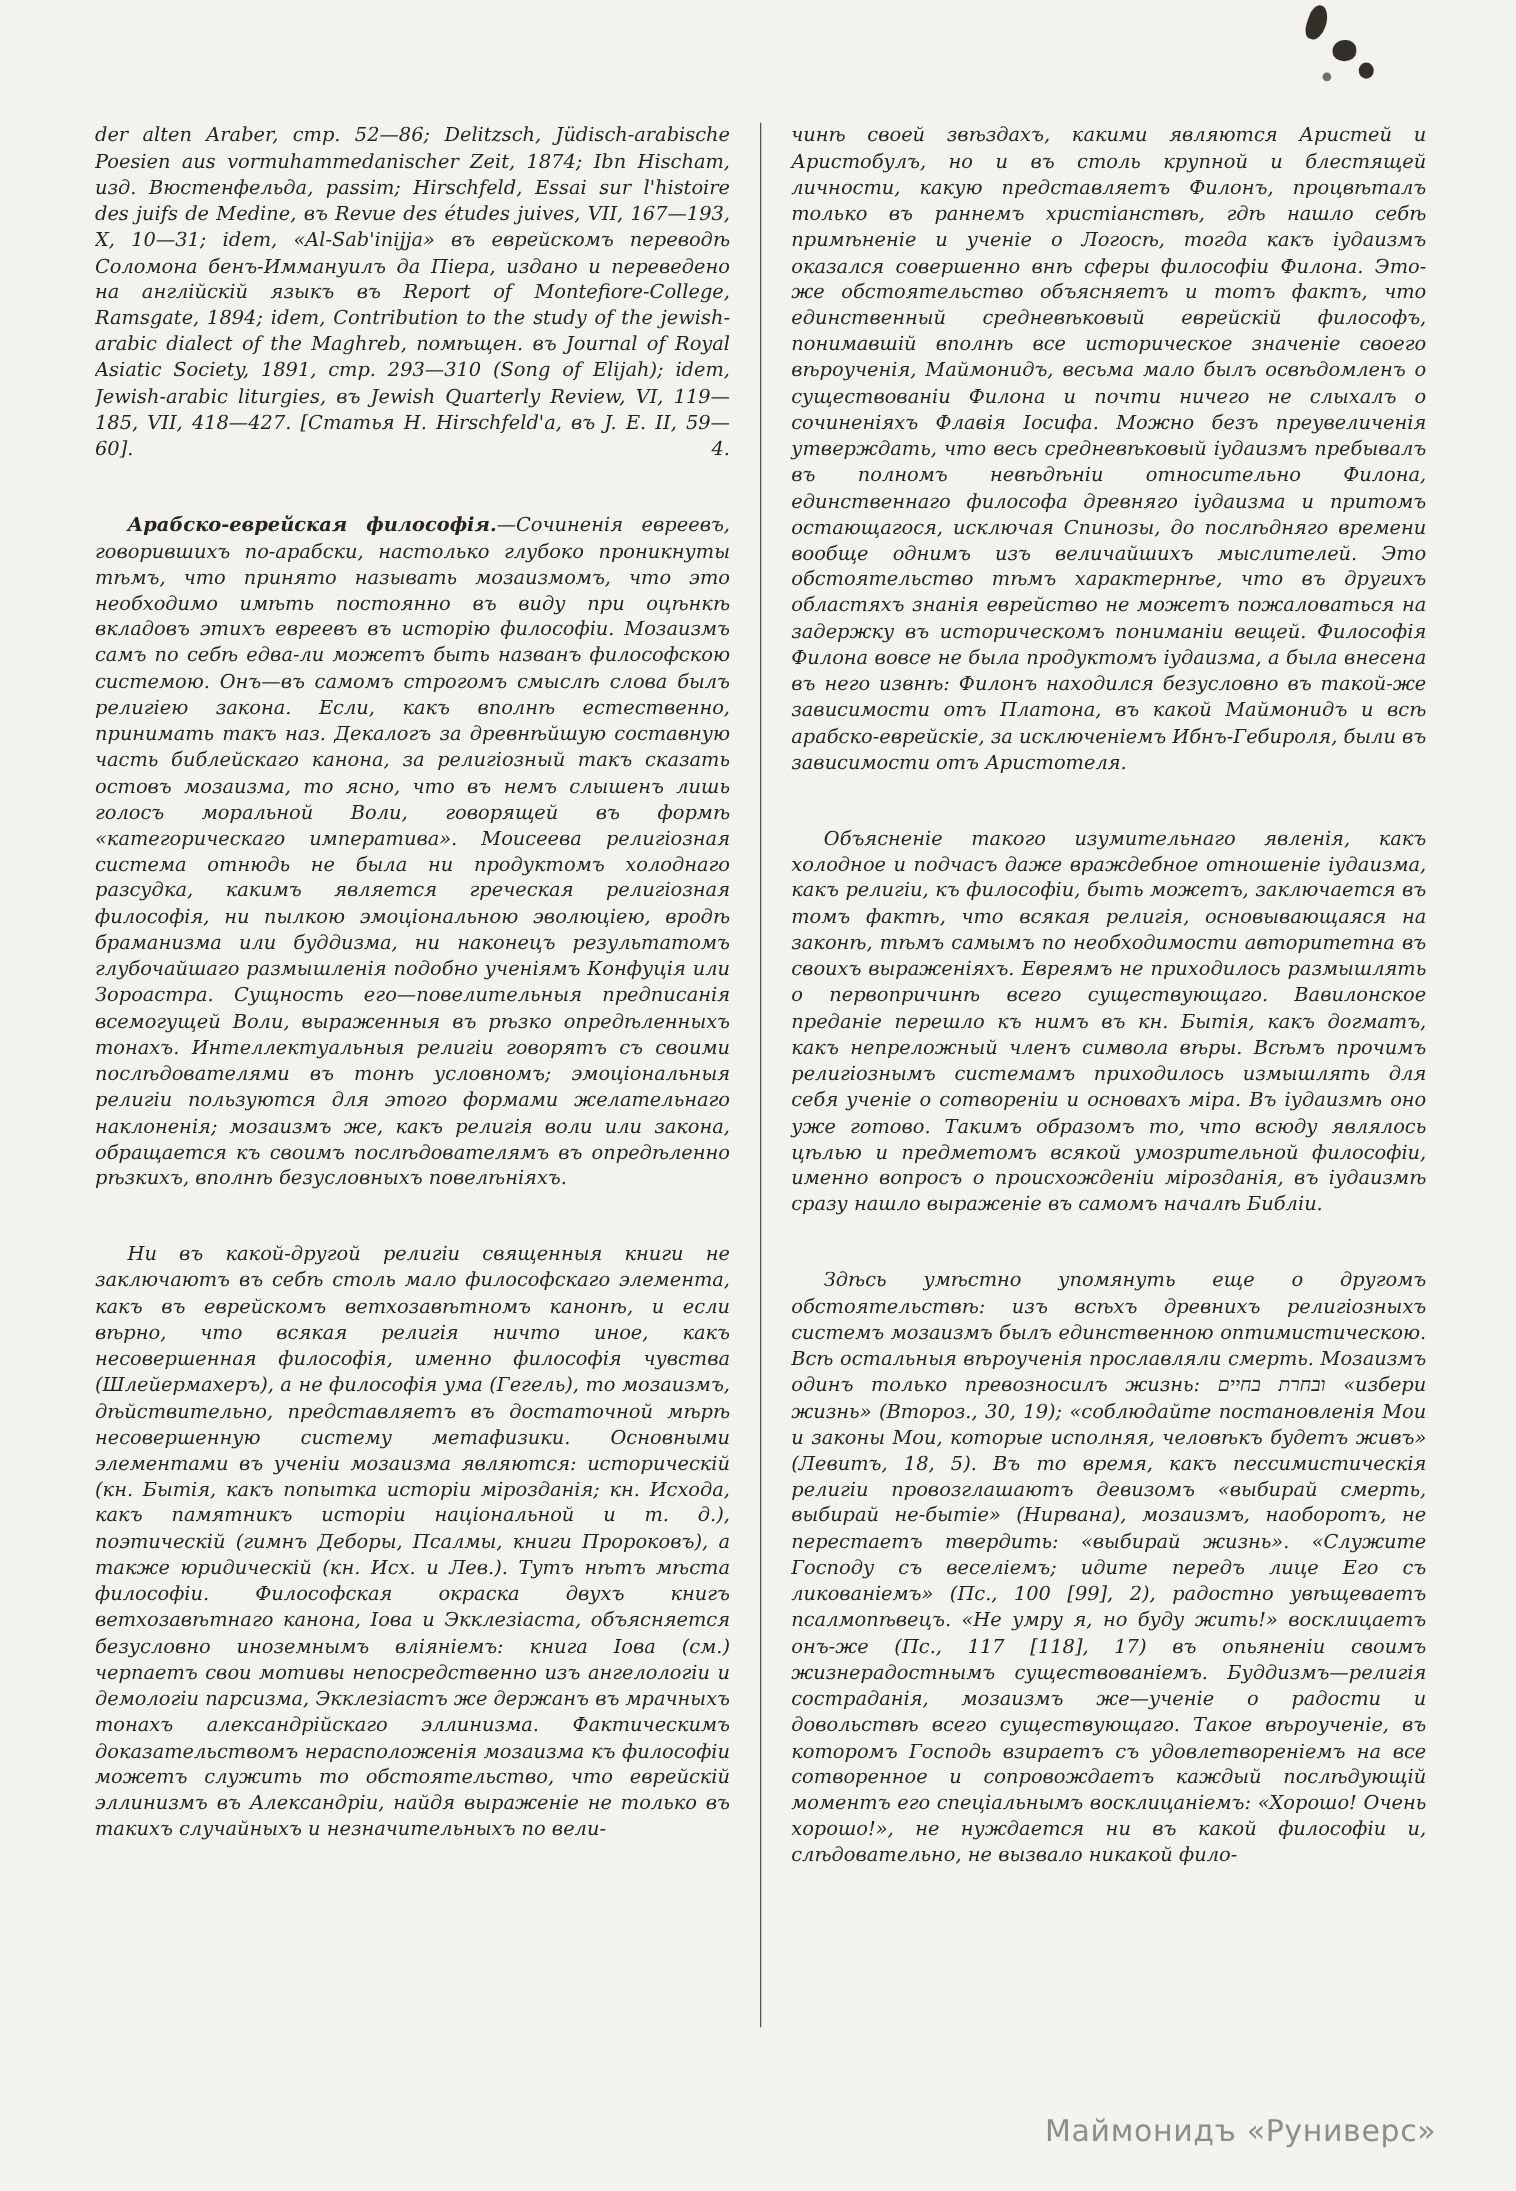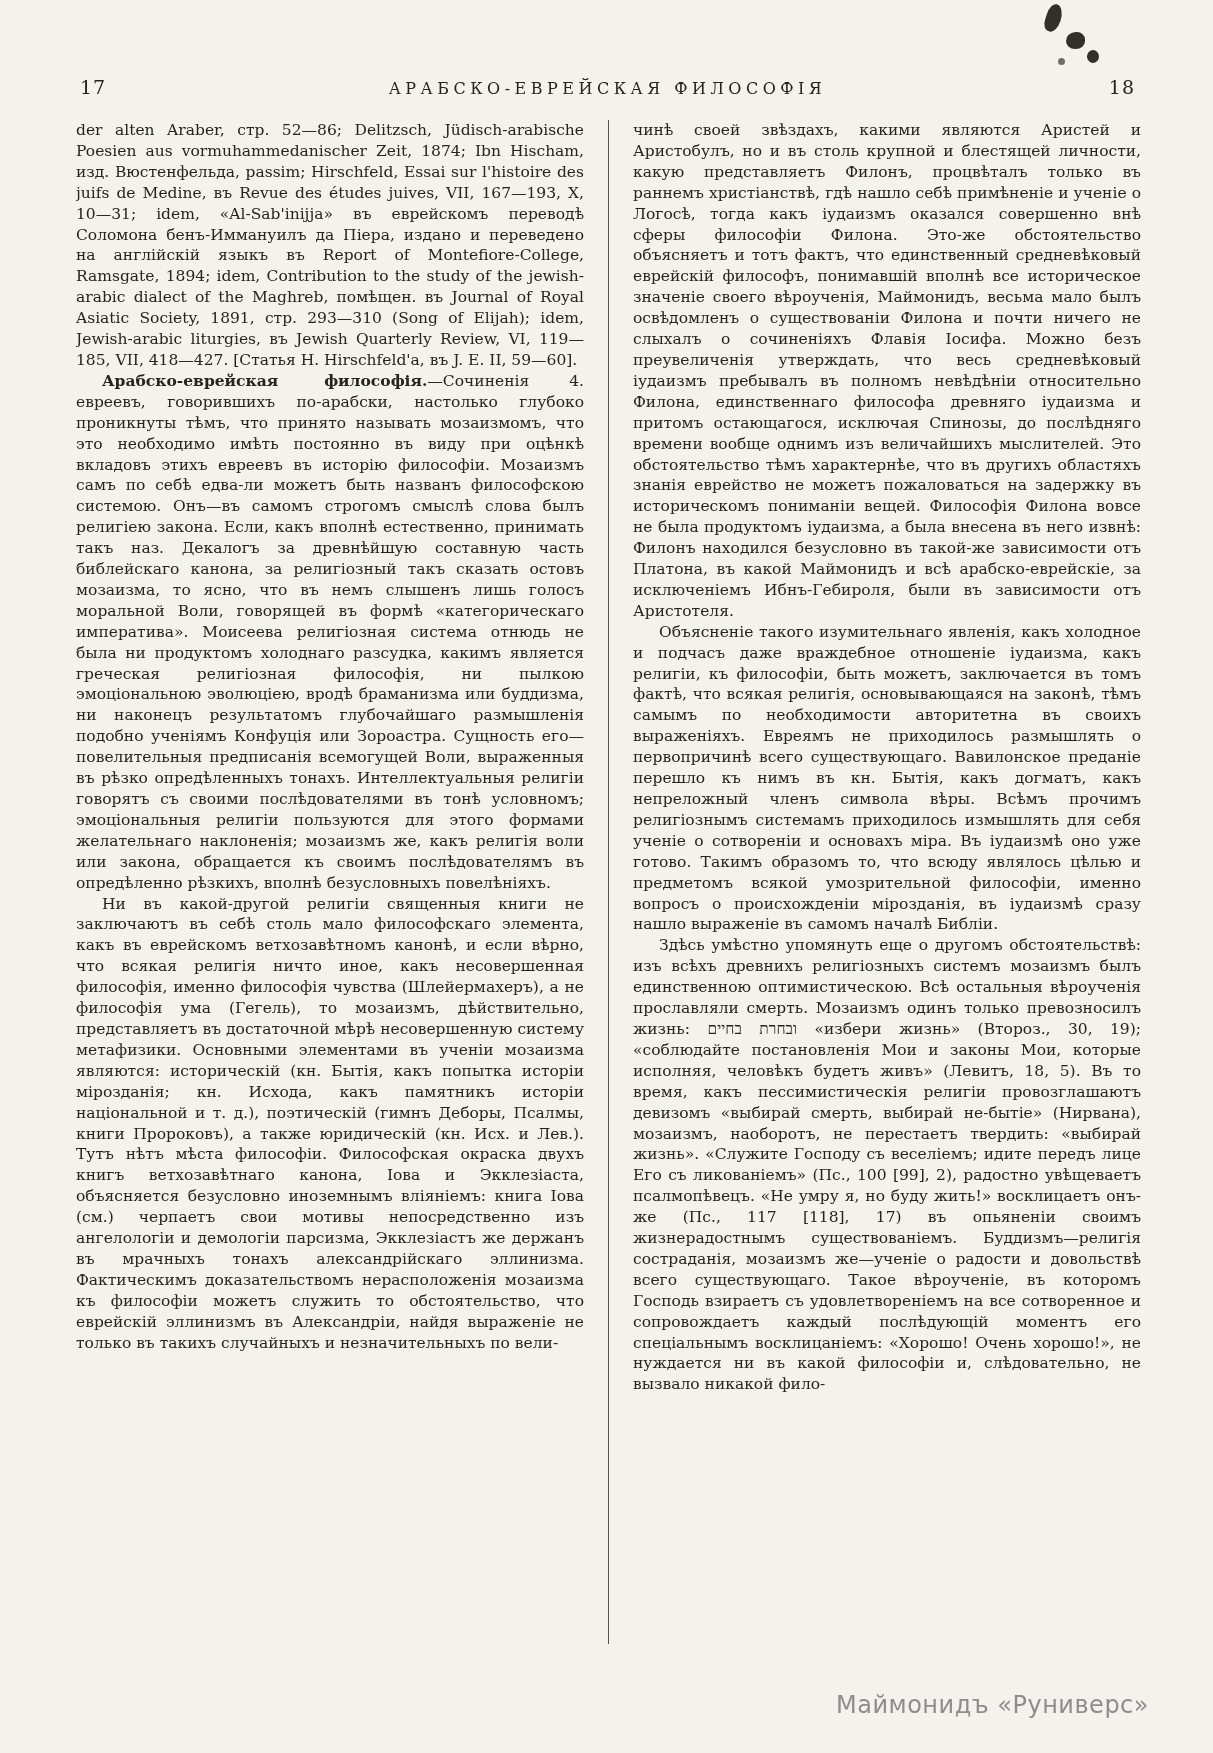--- a/index.html
+++ b/index.html
@@ -14,58 +14,53 @@
   }
   .page { position: absolute; inset: 0; padding: 76px 72px 0 76px; }
 
   .running-head {
     display: flex; justify-content: space-between; align-items: baseline;
     padding: 0 6px 0 4px;
   }
   .pagenum { font-size: 19px; letter-spacing: 1px; }
   .running-title { font-size: 16px; letter-spacing: 4.5px; font-weight: normal; }
 
-  .columns { display: flex; margin-top: 22px; height: 1524px; overflow: hidden; }
+  .columns { display: flex; margin-top: 22px; height: 1524px; overflow: hidden; font-style: italic; }
   .col { flex: 1 1 0; }
   .col.left  { padding-right: 24px; }
   .col.right { padding-left: 24px; }
   .divider { width: 1px; background: #55524a; flex: 0 0 1px; }
 
   p {
     margin: 0;
     font-size: 15.5px;
     line-height: 20.9px;
     text-align: justify;
   }
-  p.indent { text-indent: 26px; }
+  p.indent { text-indent: 26px; margin-top: 40px; }
   .entry-lead { font-weight: bold; }
   .sig { float: right; margin-left: 40px; }
 
   .watermark {
     position: absolute; right: 64px; bottom: 34px;
     font-family: "DejaVu Sans", "Liberation Sans", sans-serif;
     font-size: 24px; color: #8d8d8d; letter-spacing: 0.5px;
   }
 
   .artifact { position: absolute; background: #17150e; opacity: 0.88; }
   .artifact.a1 { left: 1046px; top: 4px;  width: 15px; height: 28px; border-radius: 45% 55% 50% 40%; transform: rotate(18deg); }
   .artifact.a2 { left: 1066px; top: 32px; width: 19px; height: 17px; border-radius: 55% 45% 50% 50%; }
   .artifact.a3 { left: 1087px; top: 50px; width: 12px; height: 13px; border-radius: 50%; }
   .artifact.a4 { left: 1058px; top: 58px; width: 7px;  height: 7px;  border-radius: 50%; opacity: 0.6; }
 </style>
 </head>
 <body>
 
 <div class="page">
 
-  <div class="running-head">
-    <span class="pagenum">17</span>
-    <span class="running-title">АРАБСКО-ЕВРЕЙСКАЯ ФИЛОСОФІЯ</span>
-    <span class="pagenum">18</span>
-  </div>
 
   <div class="columns">
 
     <div class="col left">
       <p><span>der alten Araber, стр. 52—86; Delitzsch, Jüdisch-arabische Poesien aus vormuhammedanischer Zeit, 1874; Ibn Hischam, изд. Вюстенфельда, passim; Hirschfeld, Essai sur l'histoire des juifs de Medine, въ Revue des études juives, VII, 167—193, X, 10—31; idem, «Al-Sab'inijja» въ еврейскомъ переводѣ Соломона бенъ-Иммануилъ да Піера, издано и переведено на англійскій языкъ въ Report of Montefiore-College, Ramsgate, 1894; idem, Contribution to the study of the jewish-arabic dialect of the Maghreb, помѣщен. въ Journal of Royal Asiatic Society, 1891, стр. 293—310 (Song of Elijah); idem, Jewish-arabic liturgies, въ Jewish Quarterly Review, VI, 119—185, VII, 418—427. [Статья H. Hirschfeld'a, въ J. E. II, 59—60].</span> <span class="sig">4.</span></p>
       <p class="indent"><span class="entry-lead">Арабско-еврейская философія.</span><span>—Сочиненія евреевъ, говорившихъ по-арабски, настолько глубоко проникнуты тѣмъ, что принято называть мозаизмомъ, что это необходимо имѣть постоянно въ виду при оцѣнкѣ вкладовъ этихъ евреевъ въ исторію философіи. Мозаизмъ самъ по себѣ едва-ли можетъ быть названъ философскою системою. Онъ—въ самомъ строгомъ смыслѣ слова былъ религіею закона. Если, какъ вполнѣ естественно, принимать такъ наз. Декалогъ за древнѣйшую составную часть библейскаго канона, за религіозный такъ сказать остовъ мозаизма, то ясно, что въ немъ слышенъ лишь голосъ моральной Воли, говорящей въ формѣ «категорическаго императива». Моисеева религіозная система отнюдь не была ни продуктомъ холоднаго разсудка, какимъ является греческая религіозная философія, ни пылкою эмоціональною эволюціею, вродѣ браманизма или буддизма, ни наконецъ результатомъ глубочайшаго размышленія подобно ученіямъ Конфуція или Зороастра. Сущность его—повелительныя предписанія всемогущей Воли, выраженныя въ рѣзко опредѣленныхъ тонахъ. Интеллектуальныя религіи говорятъ съ своими послѣдователями въ тонѣ условномъ; эмоціональныя религіи пользуются для этого формами желательнаго наклоненія; мозаизмъ же, какъ религія воли или закона, обращается къ своимъ послѣдователямъ въ опредѣленно рѣзкихъ, вполнѣ безусловныхъ повелѣніяхъ.</span></p>
       <p class="indent">Ни въ какой-другой религіи священныя книги не заключаютъ въ себѣ столь мало философскаго элемента, какъ въ еврейскомъ ветхозавѣтномъ канонѣ, и если вѣрно, что всякая религія ничто иное, какъ несовершенная философія, именно философія чувства (Шлейермахеръ), а не философія ума (Гегель), то мозаизмъ, дѣйствительно, представляетъ въ достаточной мѣрѣ несовершенную систему метафизики. Основными элементами въ ученіи мозаизма являются: историческій (кн. Бытія, какъ попытка исторіи мірозданія; кн. Исхода, какъ памятникъ исторіи національной и т. д.), поэтическій (гимнъ Деборы, Псалмы, книги Пророковъ), а также юридическій (кн. Исх. и Лев.). Тутъ нѣтъ мѣста философіи. Философская окраска двухъ книгъ ветхозавѣтнаго канона, Іова и Экклезіаста, объясняется безусловно иноземнымъ вліяніемъ: книга Іова (см.) черпаетъ свои мотивы непосредственно изъ ангелологіи и демологіи парсизма, Экклезіастъ же держанъ въ мрачныхъ тонахъ александрійскаго эллинизма. Фактическимъ доказательствомъ нерасположенія мозаизма къ философіи можетъ служить то обстоятельство, что еврейскій эллинизмъ въ Александріи, найдя выраженіе не только въ такихъ случайныхъ и незначительныхъ по вели-</p>
     </div>
 
     <div class="divider"></div>

